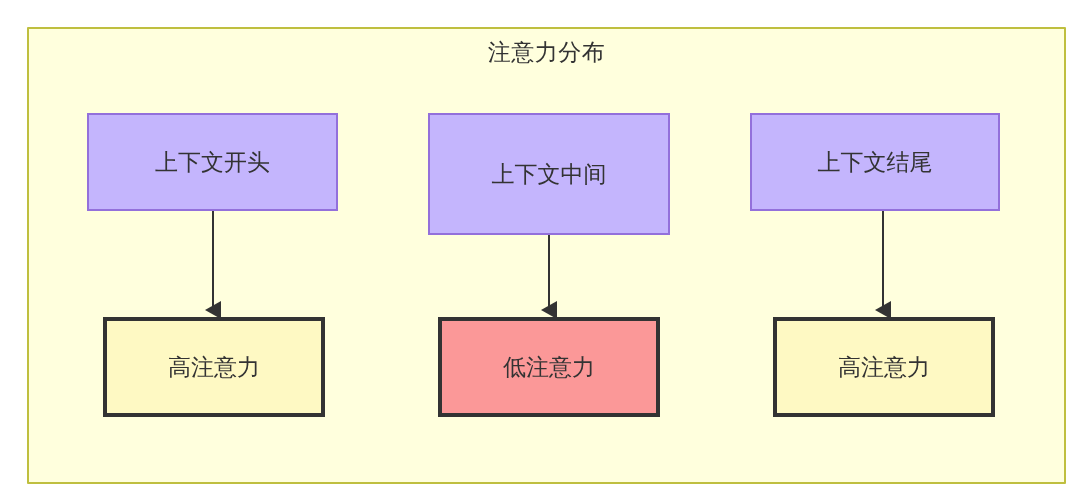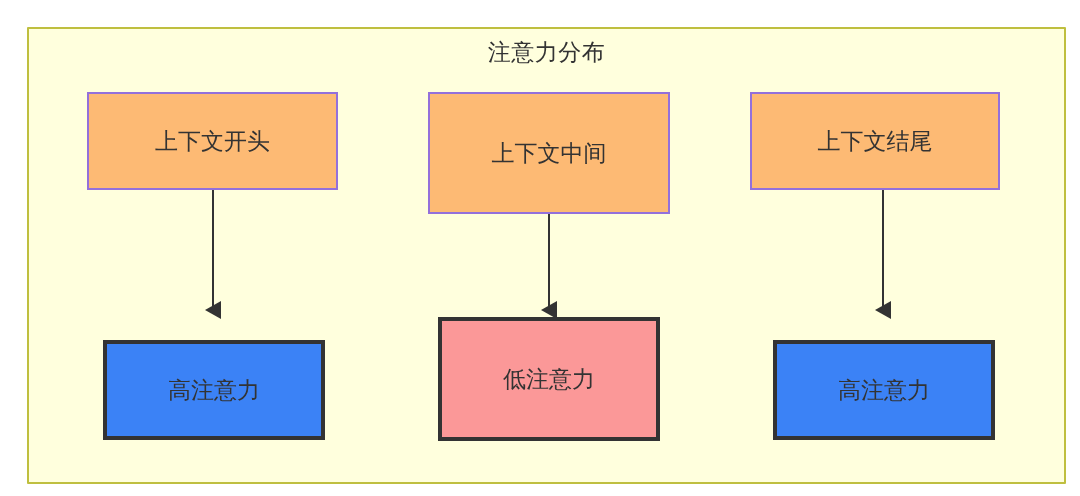--- a/index.html
+++ b/index.html
@@ -56,31 +56,31 @@
     align-items: center;
     justify-content: center;
     text-align: center;
     color: #333333;
     font-size: 23px;
     line-height: 28px;
     white-space: nowrap;
   }
 
   .node.context {
-    background: #fdba74;
+    background: #c4b5fd;
     border: 2px solid #9370db;
+    margin-top: 21px;
   }
 
   .node.attn {
     border: 4px solid #333333;
   }
 
   .node.attn-high {
-    background: #3b82f6;
-    margin-top: 23px;
+    background: #fef9c3;
   }
 
   .node.attn-low {
     background: #fb9898;
   }
 
   
   .edges {
     position: absolute;
     left: 0;
@@ -128,21 +128,21 @@
   </div>
 
   <div class="node context" style="left:750px; top:92px; width:250px; height:98px;">
     <span>上下文结尾</span>
   </div>
 
   <div class="node attn attn-high" style="left:103px; top:317px; width:222px; height:100px;">
     <span>高注意力</span>
   </div>
 
-  <div class="node attn attn-low" style="left:438px; top:317px; width:222px; height:124px;">
+  <div class="node attn attn-low" style="left:438px; top:317px; width:222px; height:100px;">
     <span>低注意力</span>
   </div>
 
   <div class="node attn attn-high" style="left:773px; top:317px; width:222px; height:100px;">
     <span>高注意力</span>
   </div>
 
 </div>
 
 </body></html>

